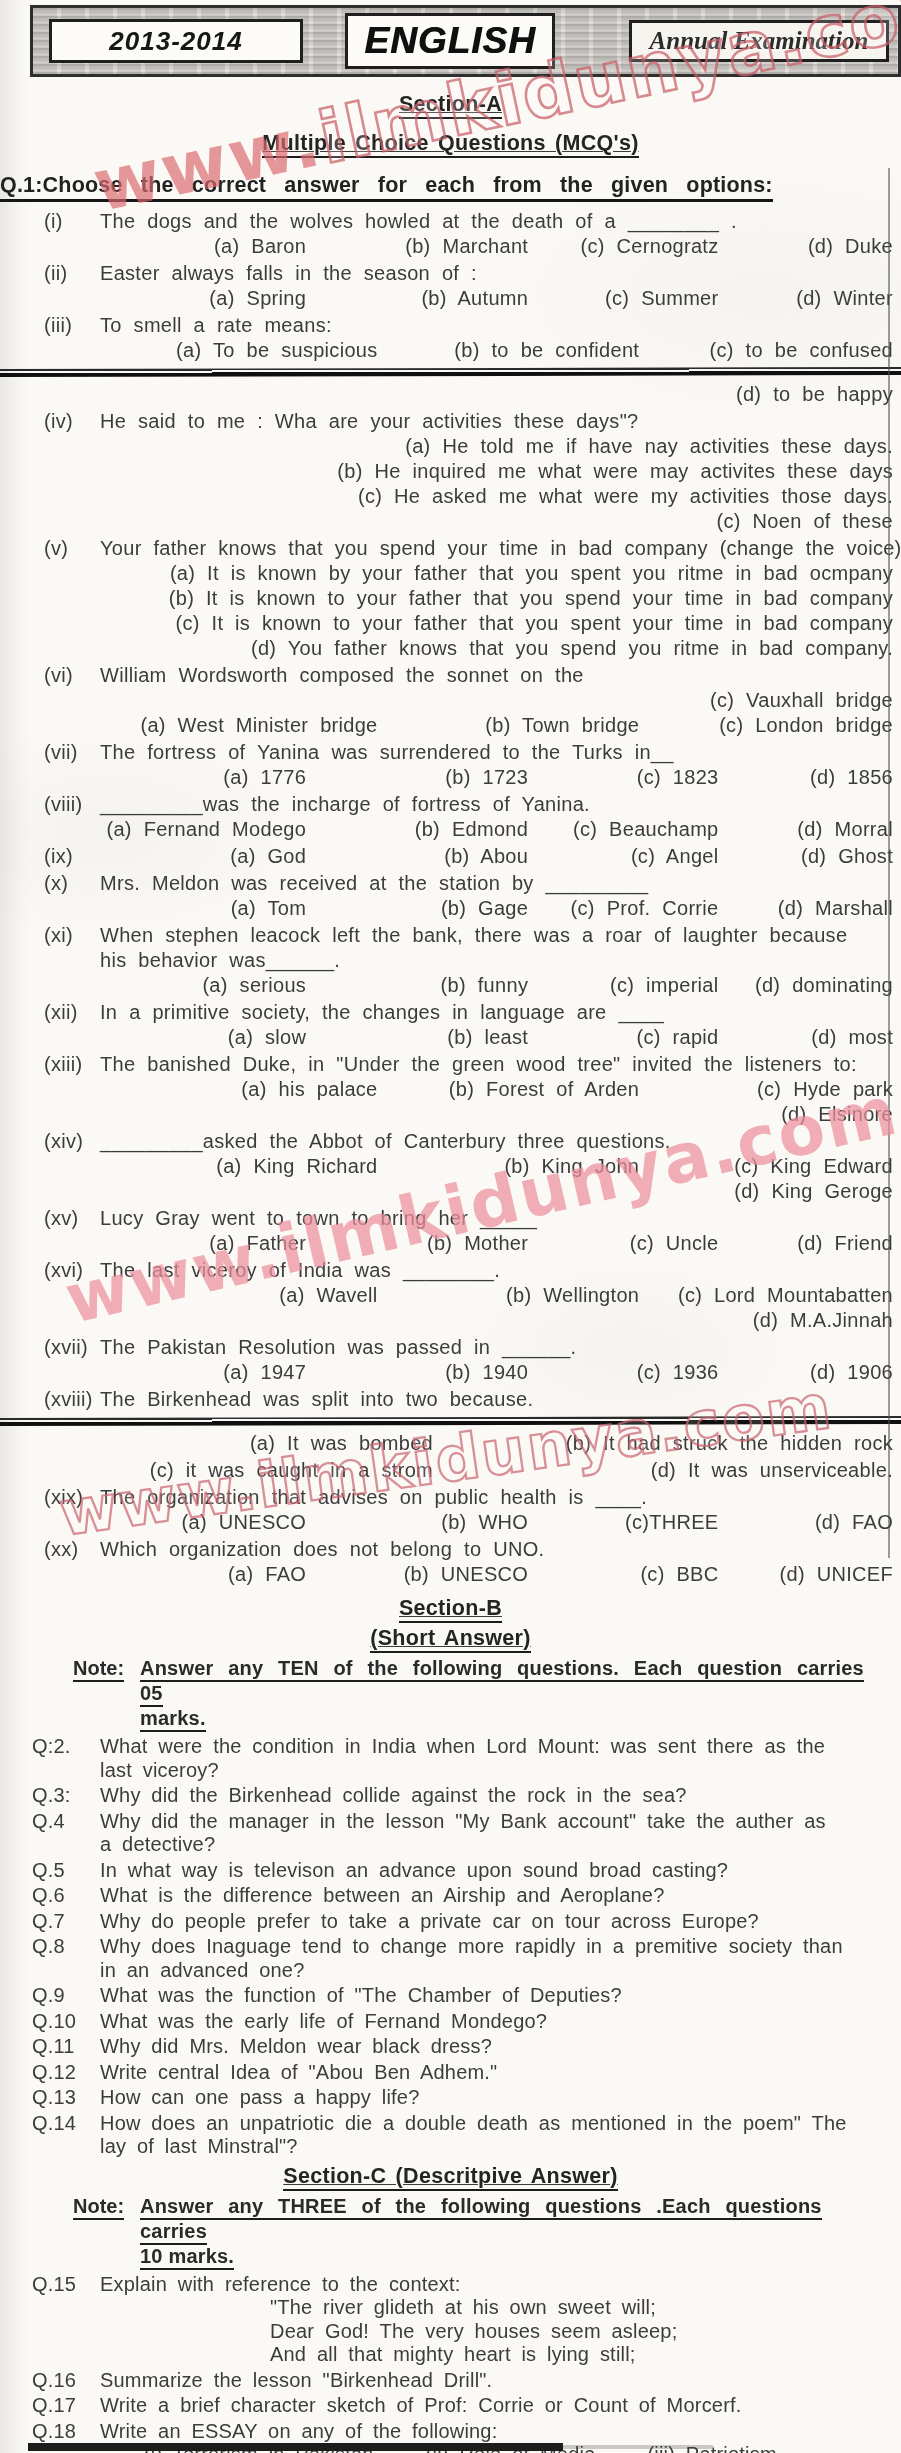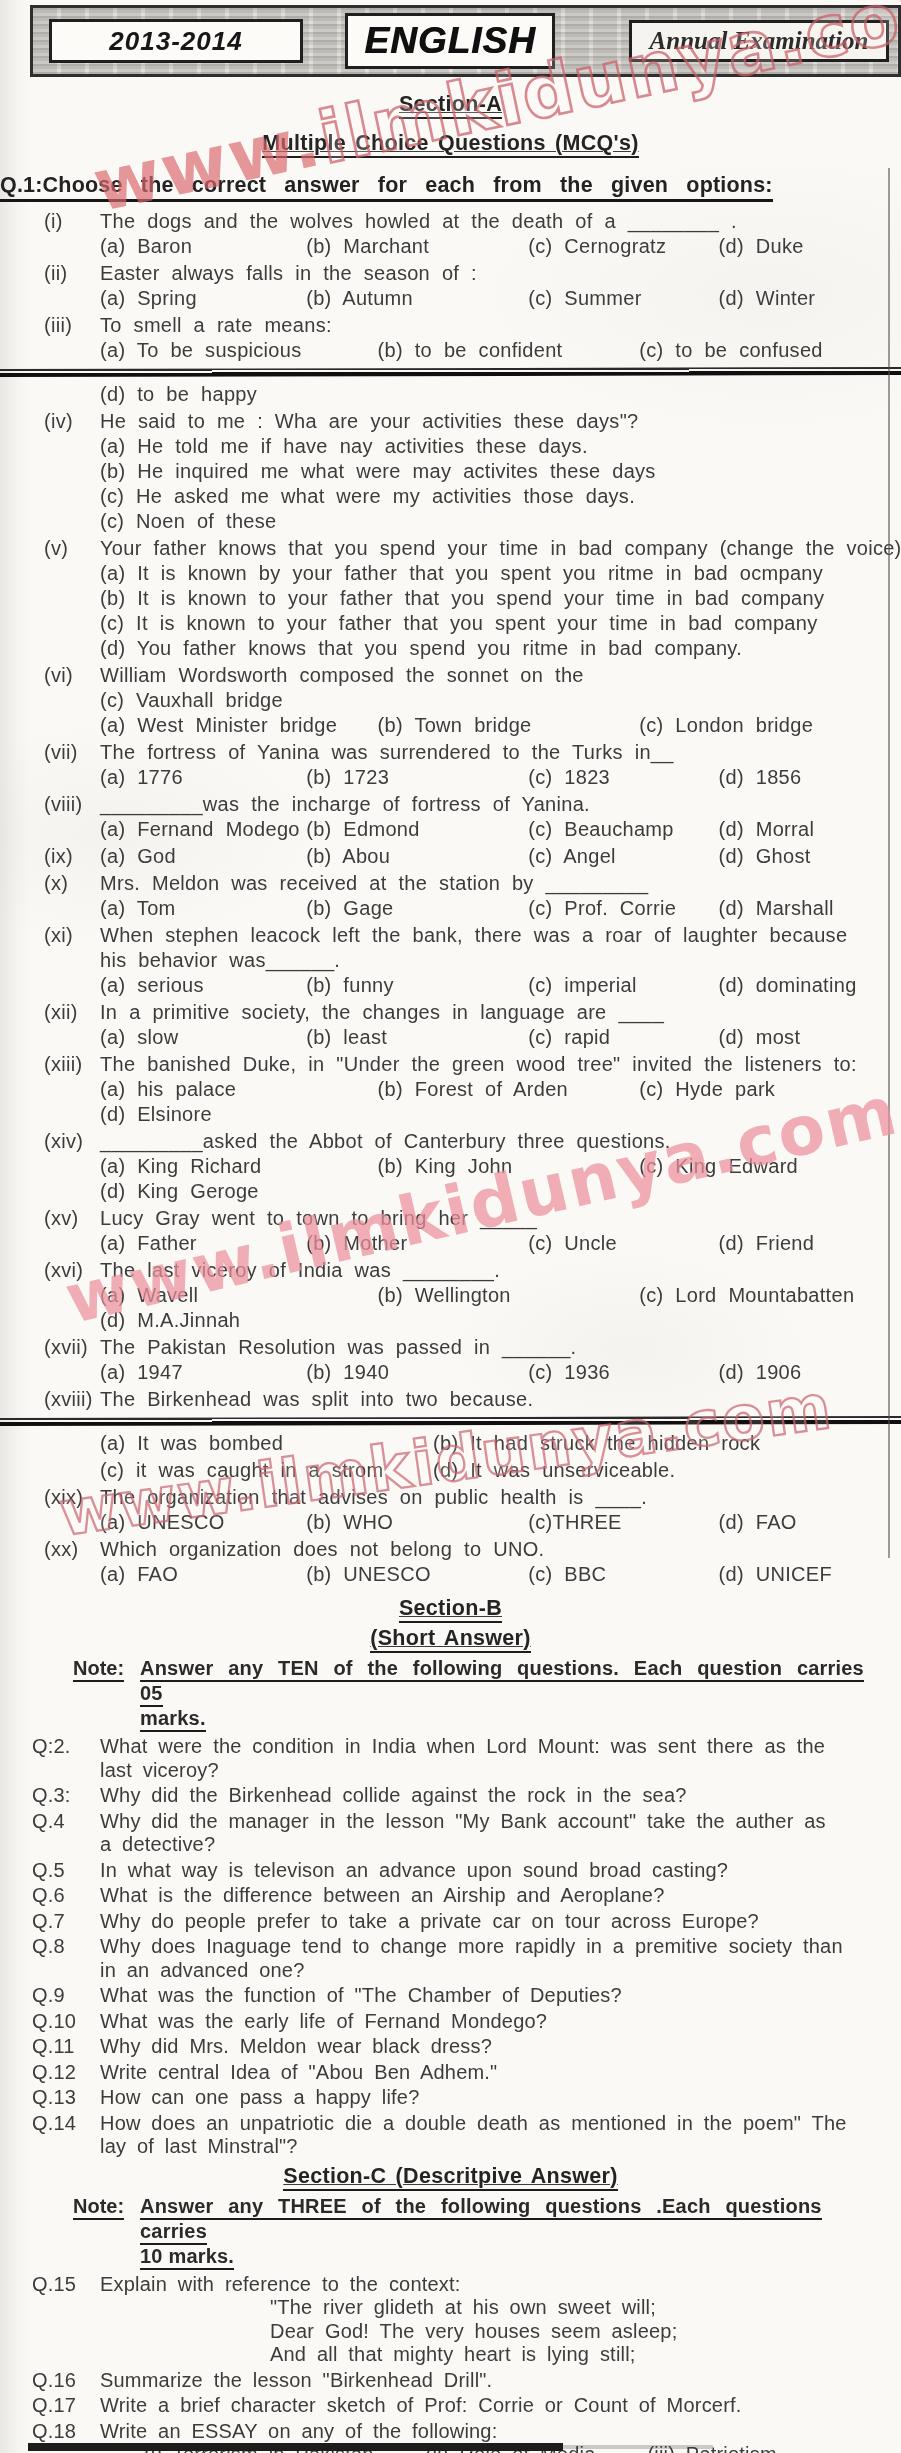--- a/index.html
+++ b/index.html
@@ -50,21 +50,21 @@
   .q1 .uline{
     font-weight:bold; font-size:21.5px; color:#222;
     border-bottom:3px solid #161616; padding-bottom:2px; word-spacing:12px; letter-spacing:.2px;
   }
   
   #mcq-list{margin-top:4px;}
   .mcq-item{display:flex; margin:0 8px 2px 0; line-height:25px; font-size:20px; word-spacing:6px; letter-spacing:.3px;}
   .mcq-item .num{flex:0 0 100px; padding-left:44px; box-sizing:border-box; white-space:nowrap;}
   .mcq-body{flex:1; min-width:0;}
   .q-line,.opt{white-space:nowrap;}
-  .opt-row{display:flex;}
+  .opt-row{display:flex;text-align:right;}
   .cols-4 .opt:nth-child(1){width:26%;}
   .cols-4 .opt:nth-child(2){width:28%;}
   .cols-4 .opt:nth-child(3){width:24%;}
   .cols-4 .opt:nth-child(4){flex:1;}
   .cols-3 .opt:nth-child(1){width:35%;}
   .cols-3 .opt:nth-child(2){width:33%;}
   .cols-3 .opt:nth-child(3){flex:1;}
   .cols-2 .opt:nth-child(1){width:42%;}
   .cols-2 .opt:nth-child(2){flex:1;}
   .cols-1 .opt{width:100%;}

